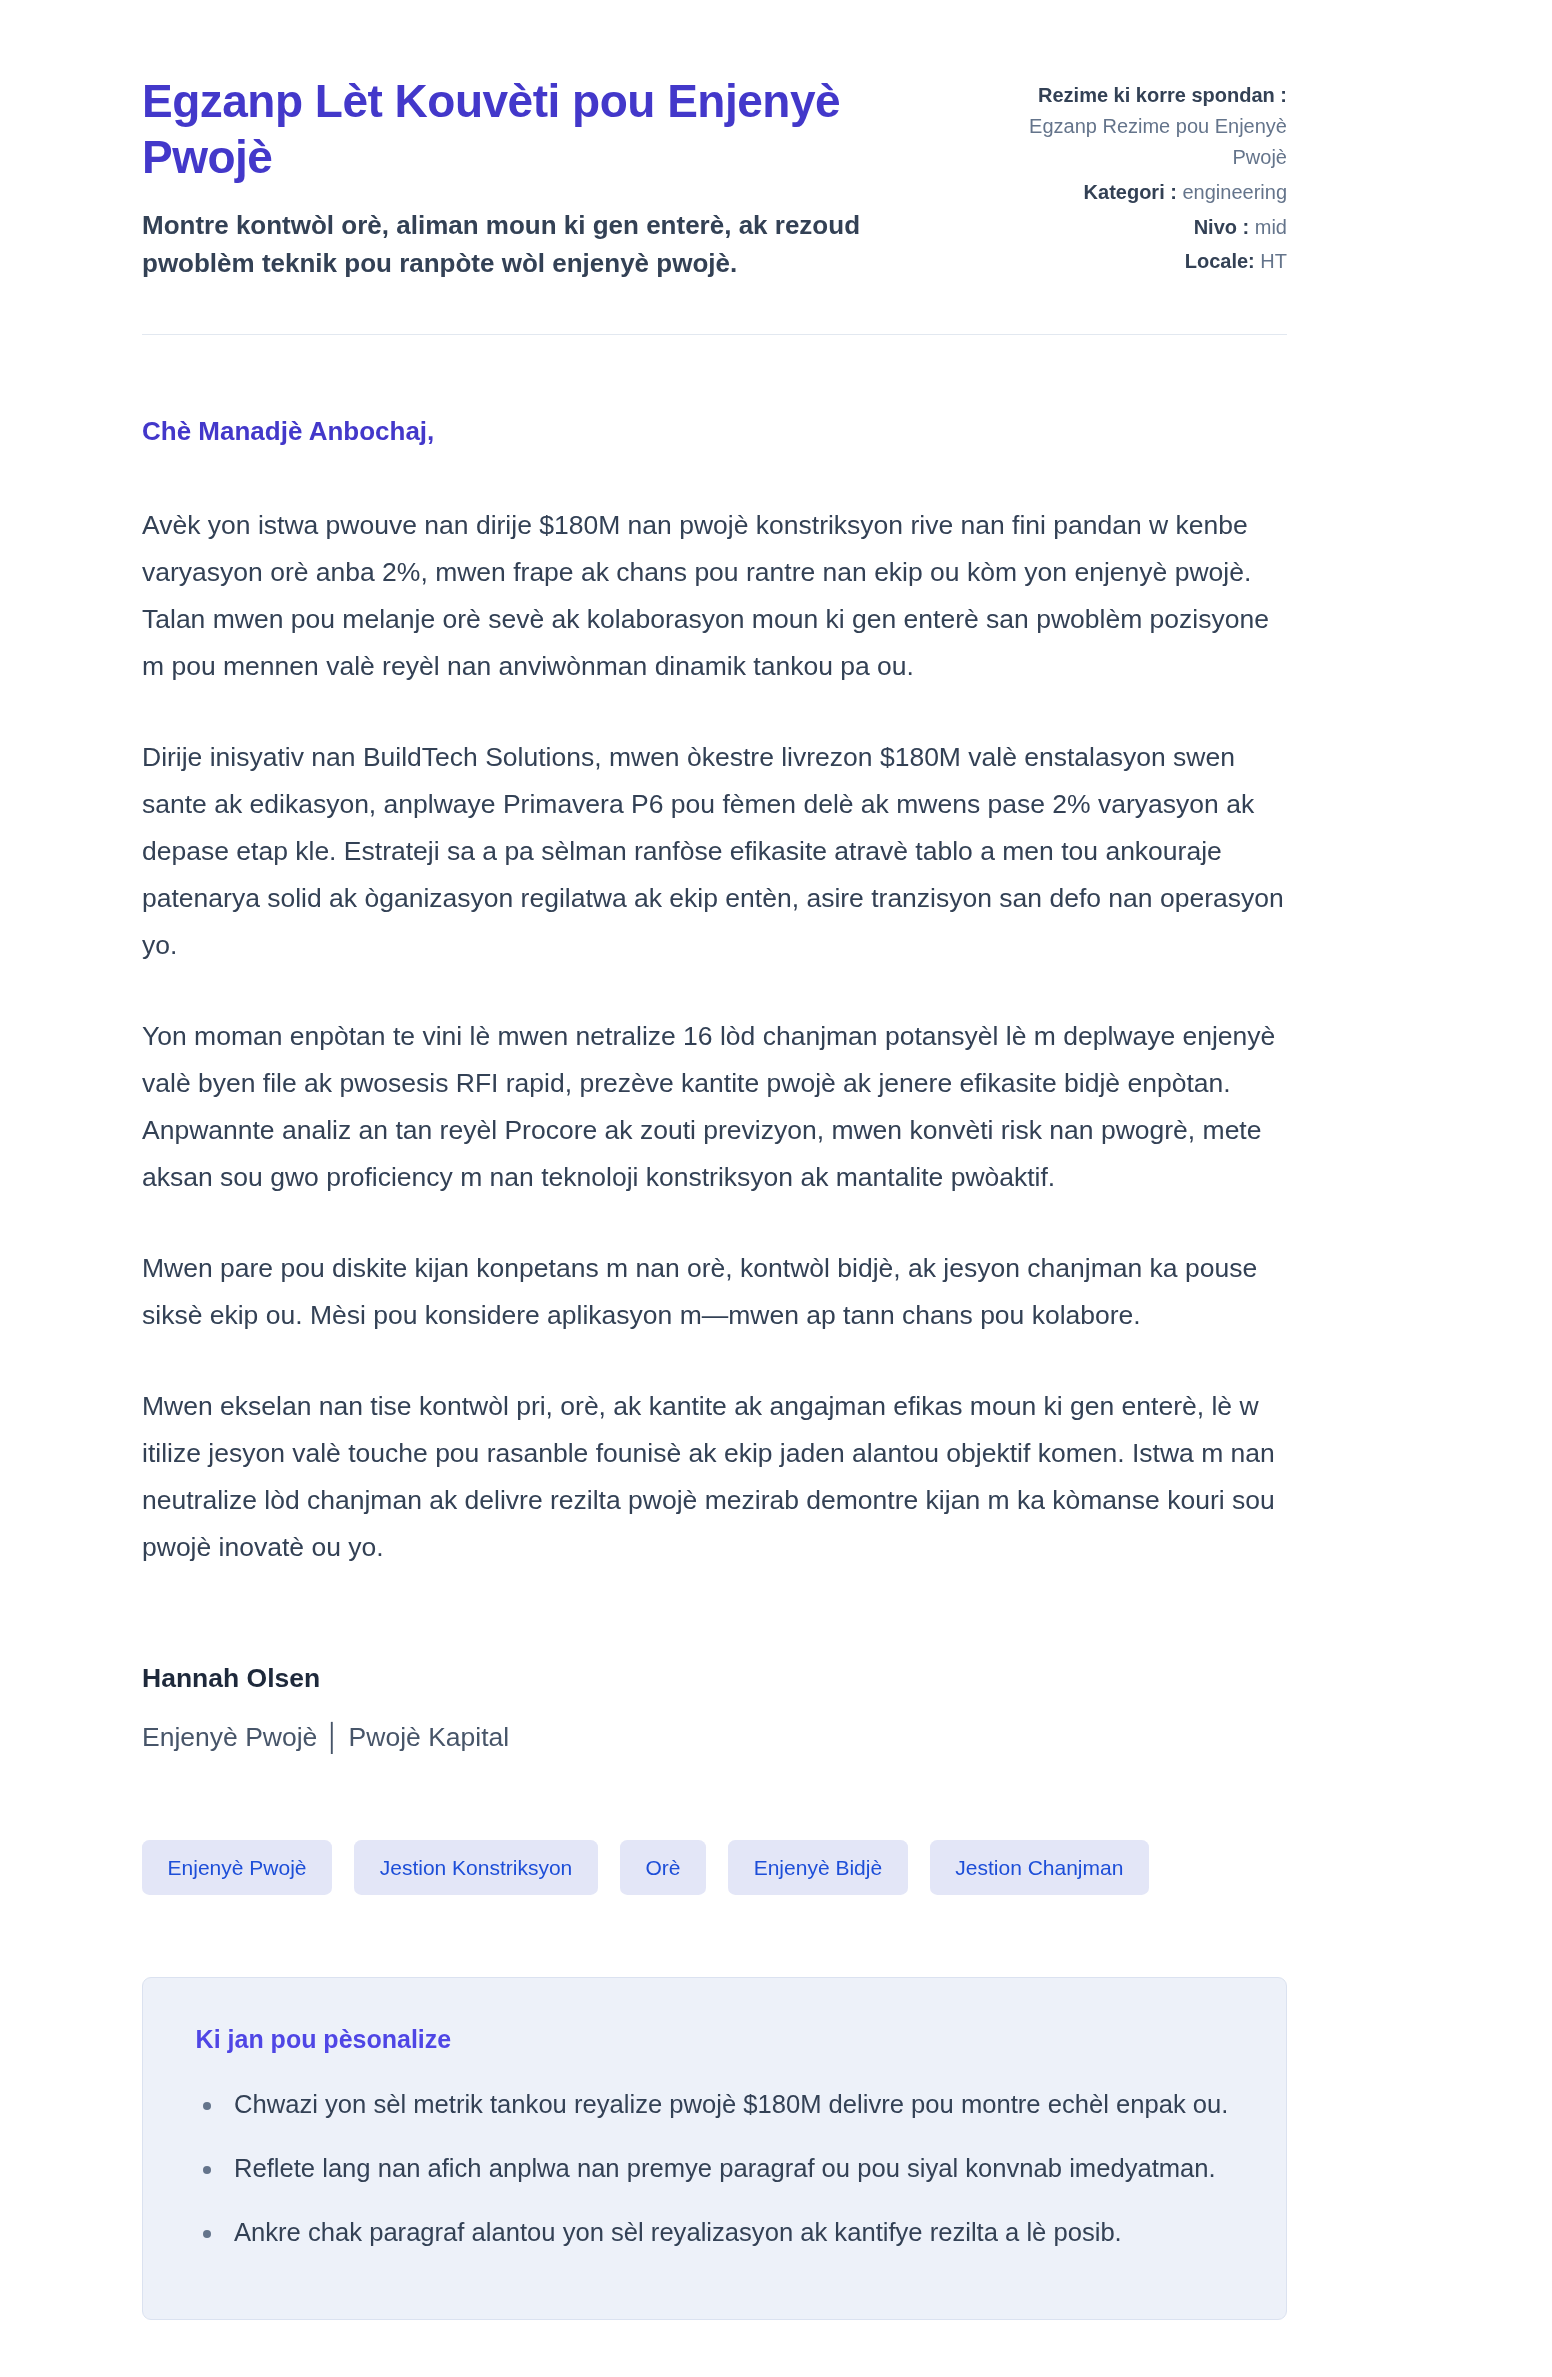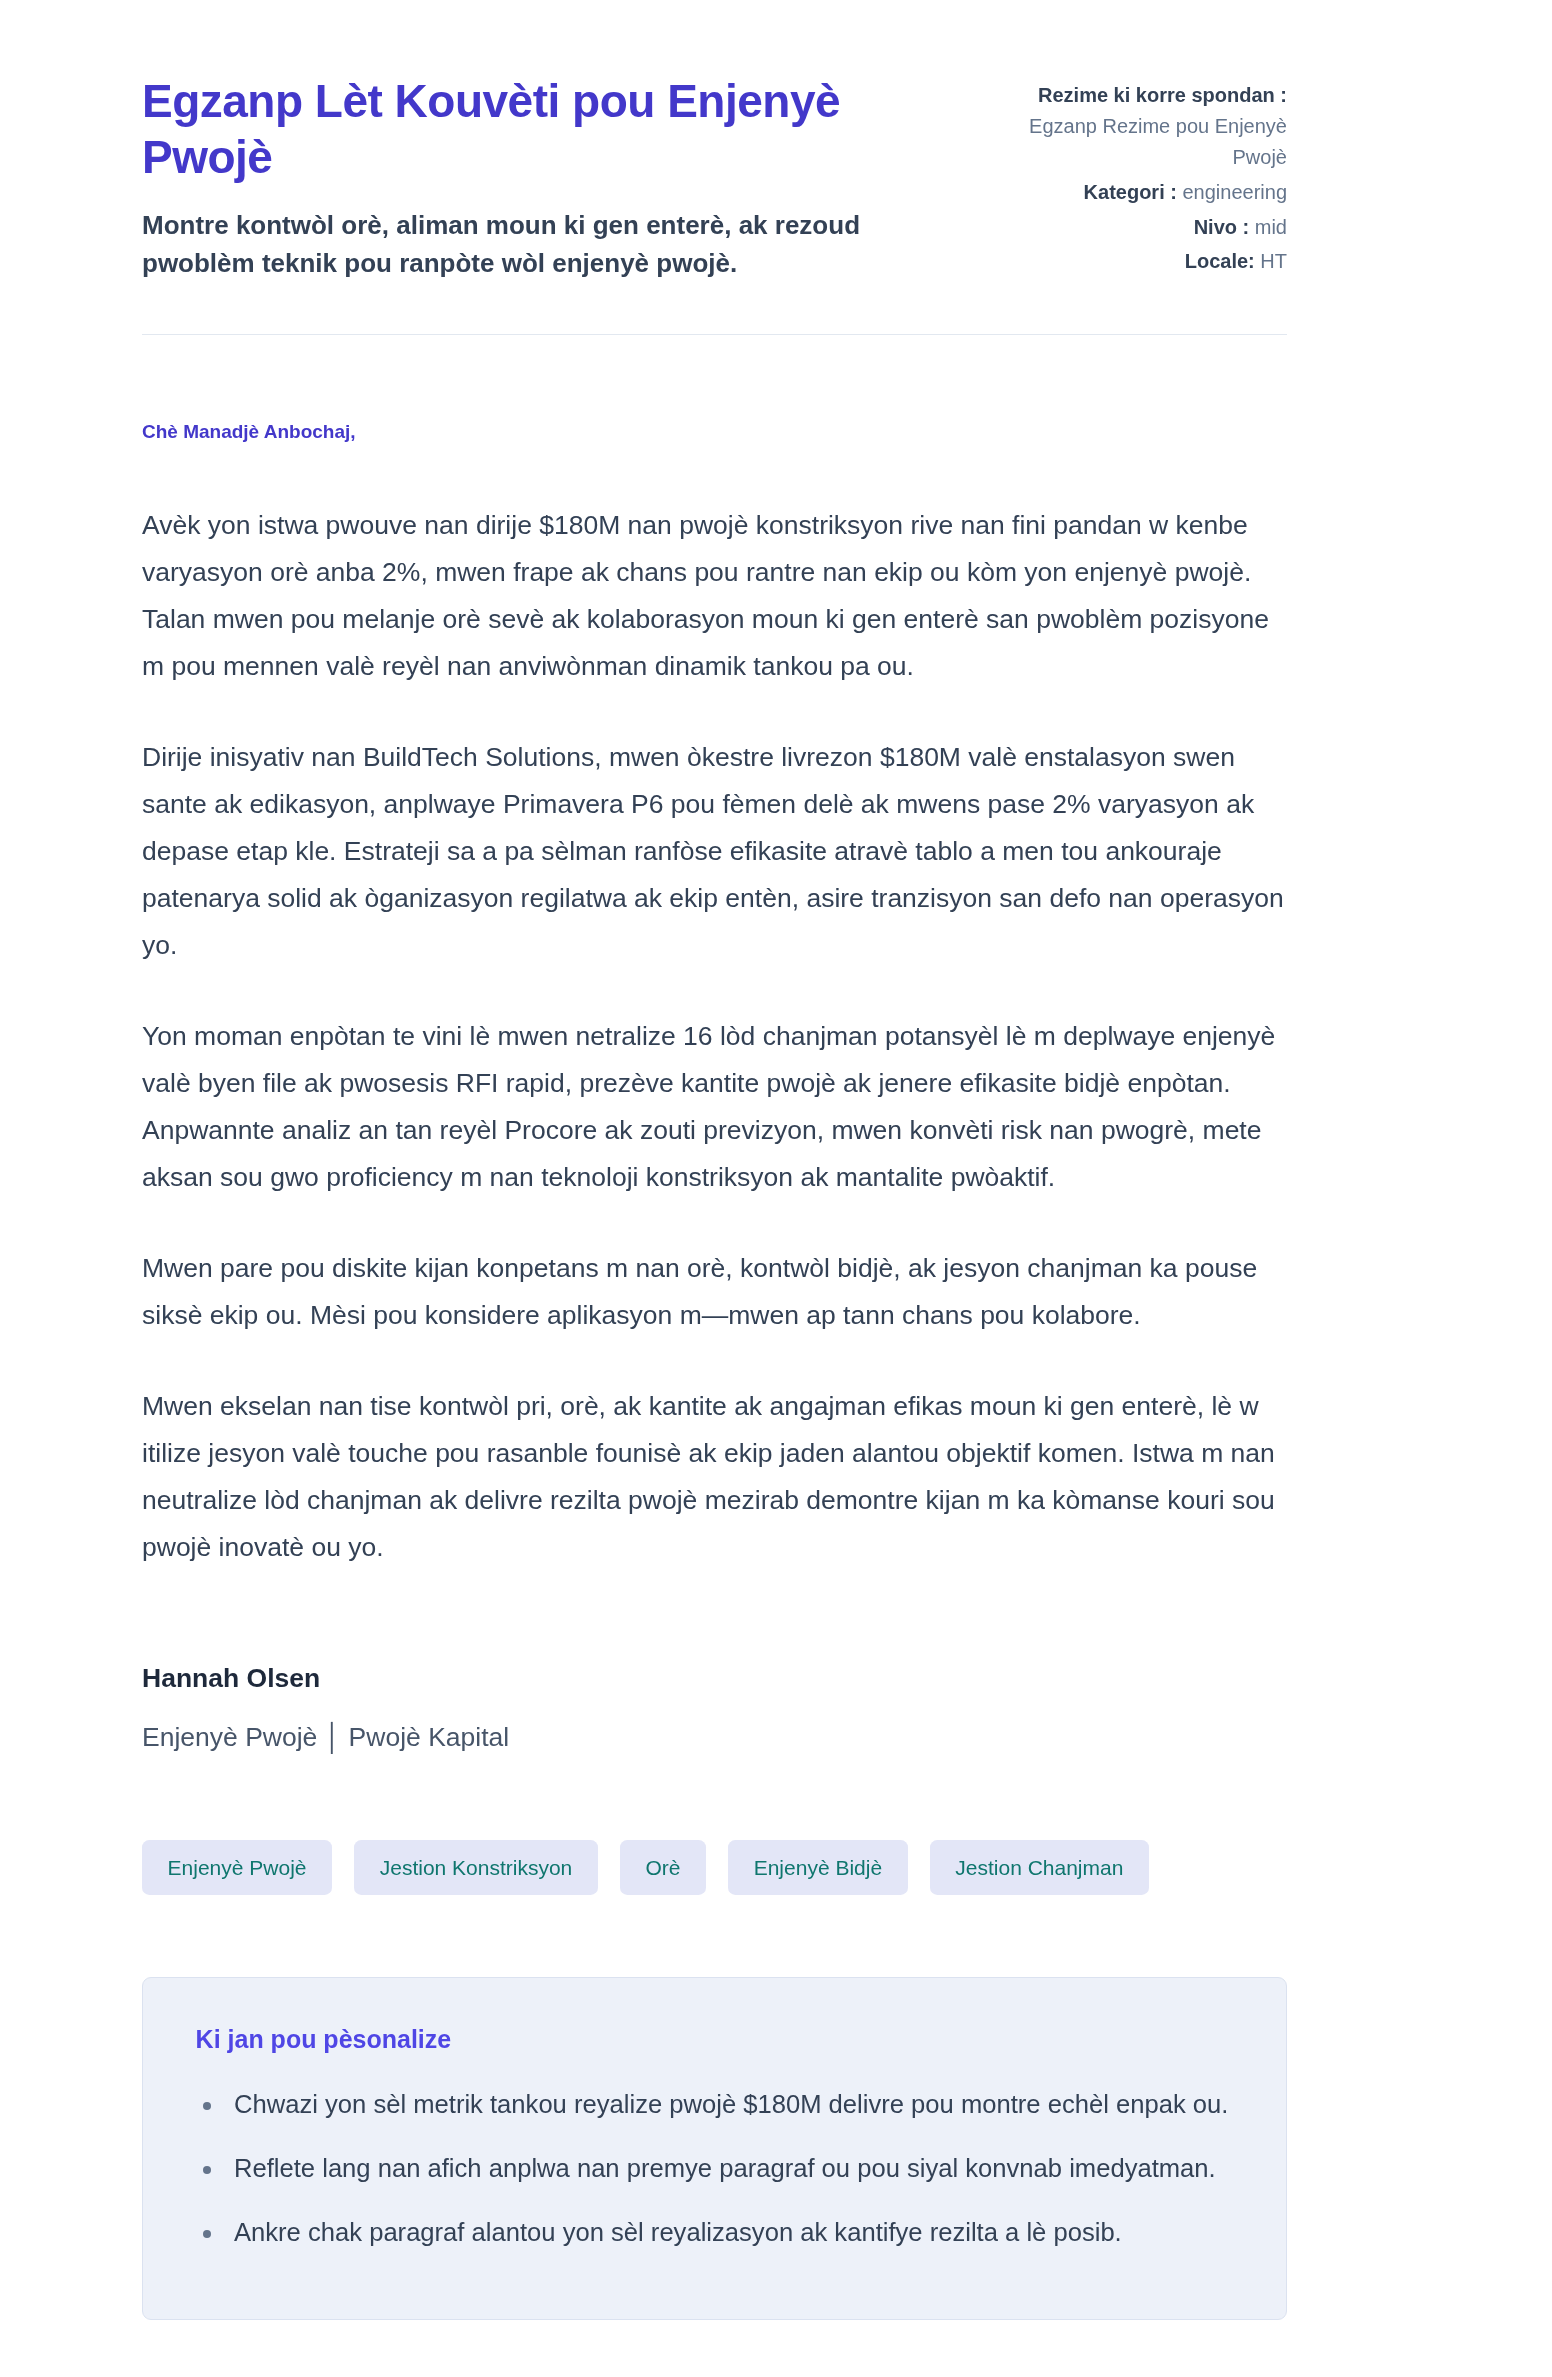--- a/index.html
+++ b/index.html
@@ -57,21 +57,21 @@
   
   .letter {
     margin-top: 73px;
     font-size: 26.5px;
     line-height: 47px;
     color: #334155;
   }
   .salutation {
     color: #4338ca;
     font-weight: bold;
-    font-size: 19px;
+    font-size: 26px;
     margin-bottom: 47px;
   }
   .para { margin-bottom: 44px; }
   .sig-name {
     margin-top: 84px;
     font-weight: bold;
     color: #1e293b;
     font-size: 26.5px;
   }
   .sig-role {
@@ -82,21 +82,21 @@
   
   .tags {
     margin-top: 79px;
     display: flex;
     flex-wrap: wrap;
     gap: 22px;
   }
   .tag {
     display: inline-block;
     background: #e3e6f7;
-    color: #0f766e;
+    color: #1d4ed8;
     font-size: 21px;
     padding: 15.5px 25.6px;
     border-radius: 7.3px;
     cursor: pointer;
     white-space: nowrap;
   }
   
   .tips {
     margin-top: 82px;
     background: #edf1f9;

